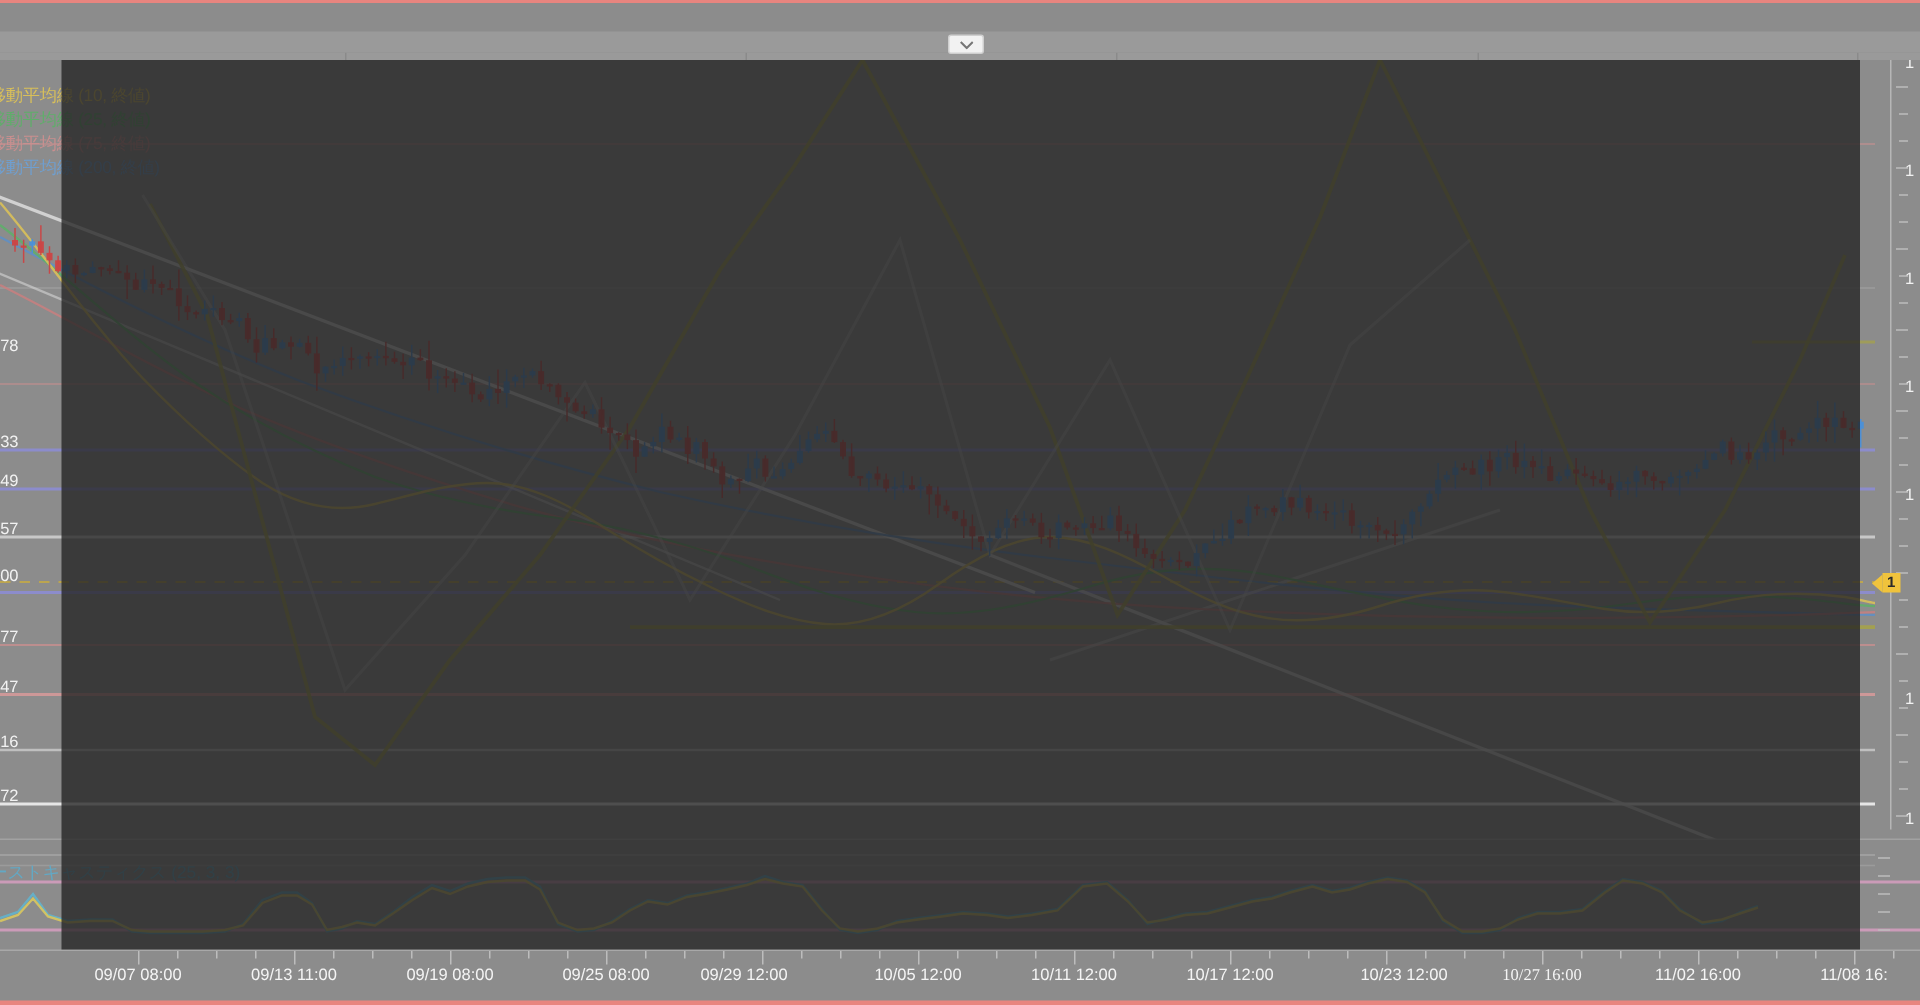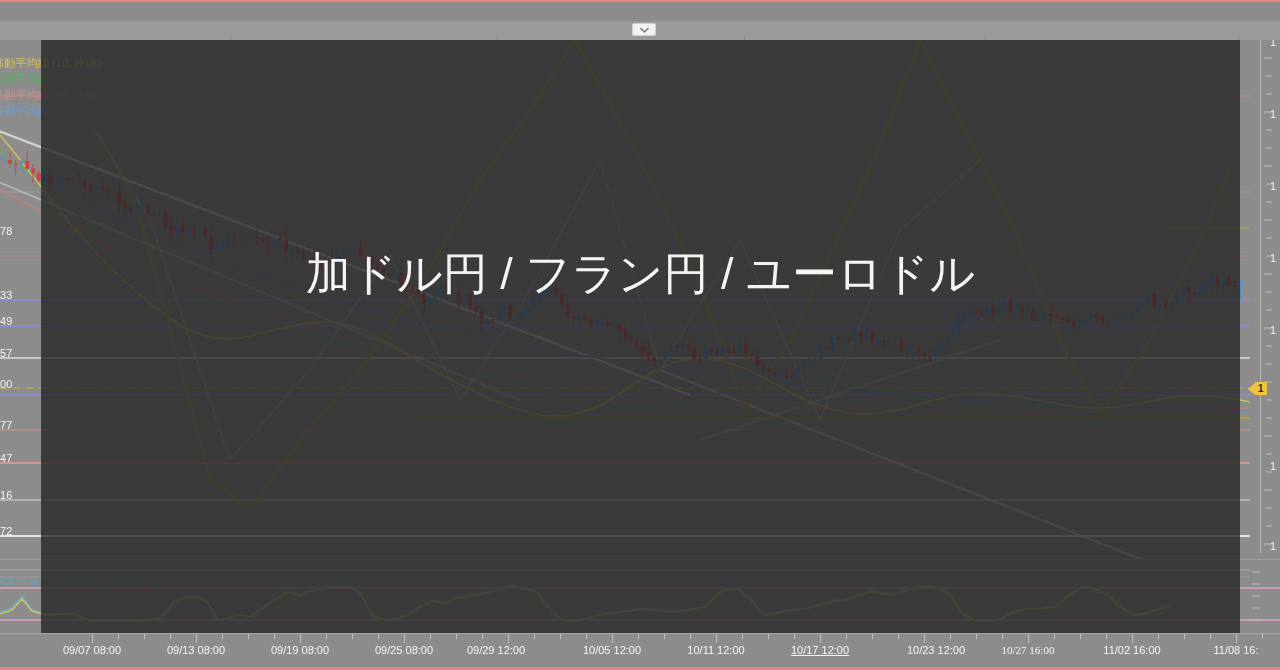--- a/index.html
+++ b/index.html
@@ -677,21 +677,20 @@
           <line x1="1252" y1="44" x2="1260" y2="44" stroke="#bdbdbd"></line>
         <line x1="1252" y1="56" x2="1260" y2="56" stroke="#bdbdbd"></line>
       </svg>
       <div class="stolabel" style="left:-30px;top:10px;">スローストキャスティクス (25, 3, 3)</div>
     </div>
   </div>
 
   <div class="overlay"></div>
   <div class="titleblock">
     <div class="subtitle">
-      <div>加ドル円 / フラン円 / ユーロドル</div>
     </div>
   </div>
 
   <div class="xaxis">
     <div class="topsep"></div>
     <div id="xticks">
         <div class="tick maj" style="left: 92px;"></div>
         <div class="tick min" style="left: 118px;"></div>
         <div class="tick min" style="left: 144px;"></div>
         <div class="tick min" style="left: 170px;"></div>
@@ -733,27 +732,27 @@
         <div class="tick min" style="left: 1106px;"></div>
         <div class="tick maj" style="left: 1132px;"></div>
         <div class="tick min" style="left: 1158px;"></div>
         <div class="tick min" style="left: 1184px;"></div>
         <div class="tick min" style="left: 1210px;"></div>
         <div class="tick maj" style="left: 1236px;"></div>
         <div class="tick min" style="left: 1262px;"></div>
       </div>
     <div id="xlabels">
         <div class="xlab" style="left: 92px;">09/07 08:00</div>
-        <div class="xlab" style="left: 196px;">09/13 08:00</div>
+        <div class="xlab" style="left: 196px;">09/13 11:00</div>
         <div class="xlab" style="left: 300px;">09/19 08:00</div>
         <div class="xlab" style="left: 404px;">09/25 08:00</div>
         <div class="xlab" style="left: 496px;">09/29 12:00</div>
         <div class="xlab" style="left: 612px;">10/05 12:00</div>
         <div class="xlab" style="left: 716px;">10/11 12:00</div>
-        <div class="xlab" style="left: 820px; text-decoration: underline;">10/17 12:00</div>
+        <div class="xlab" style="left: 820px;">10/17 12:00</div>
         <div class="xlab" style="left: 936px;">10/23 12:00</div>
         <div class="xlab" style="left: 1028px; font-family: Liberation Serif, serif;">10/27 16:00</div>
         <div class="xlab" style="left: 1132px;">11/02 16:00</div>
         <div class="xlab" style="left: 1236px;">11/08 16:</div>
       </div>
     <div class="btmline"></div>
   </div>
 
 </div>
 

